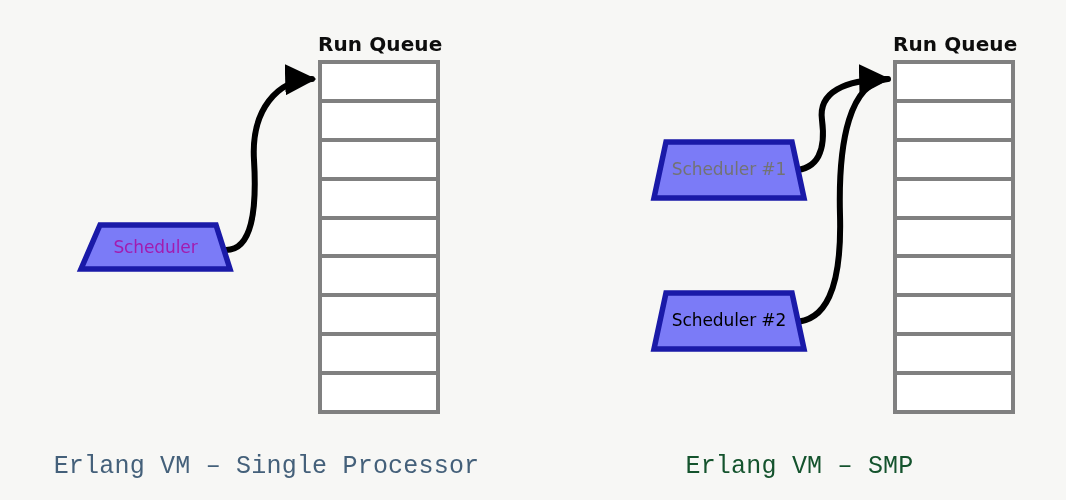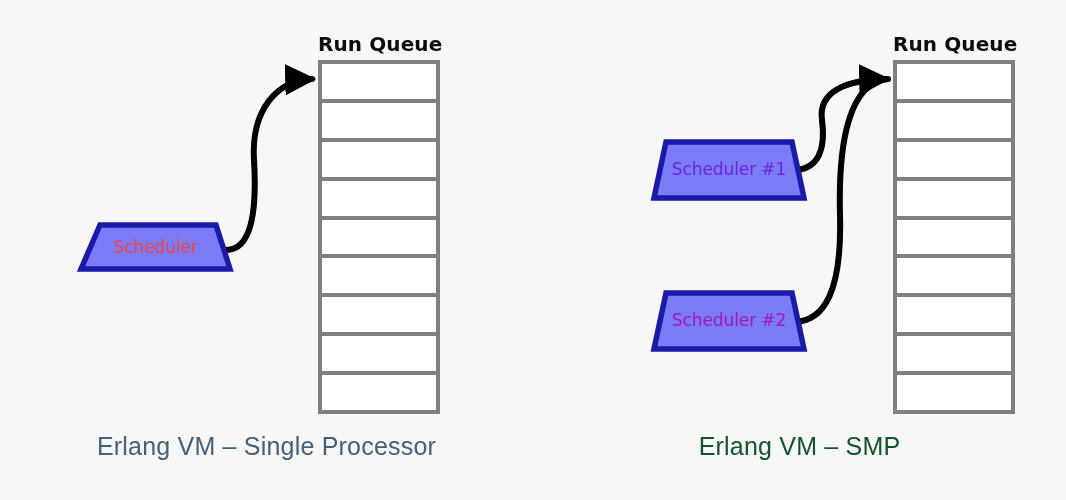--- a/index.html
+++ b/index.html
@@ -52,27 +52,28 @@
   .queue-cell {
     flex: 1 1 0;
     background: #ffffff;
     margin-bottom: 4px;
     min-height: 0;
   }
   .queue-cell:last-child { margin-bottom: 0; }
 
   .caption {
     position: absolute;
-    font-family: Liberation Sans, sans-serif;
+    font-family: Liberation Mono, monospace;
     font-size: 25px;
     font-weight: 400;
     color: #44607a;
     white-space: nowrap;
     text-align: center;
     letter-spacing: 0.2px;
+    margin-top: 20px;
   }
 
   .scheduler {
     position: absolute;
     display: block;
     overflow: visible;
   }
   .sched-text {
     position: absolute;
     color: #ffffff;
@@ -121,21 +122,21 @@
         <marker id="ah1" viewBox="0 0 10 10" refX="8.6" refY="5" markerWidth="5.2" markerHeight="5.2" orient="auto-start-reverse">
           <path d="M 0 0 L 10 5 L 0 10 z" fill="#000000"></path>
         </marker>
       </defs>
       <path d="M 226 250 C 252 250 257 210 254 160 C 251 110 277 80 312 79" fill="none" stroke="#000000" stroke-width="6" stroke-linecap="round" marker-end="url(#ah1)"></path>
     </svg>
 
     <svg class="scheduler" style="left:78px; top:222px; width:155px; height:50px;" viewBox="0 0 155 50" preserveAspectRatio="none">
       <polygon points="22,3 138,3 152,47 3,47" fill="#7b7bf7" stroke="#1a1aa8" stroke-width="5.5" stroke-linejoin="miter"></polygon>
     </svg>
-    <div class="sched-text" style="left: 78px; top: 237px; width: 155px; color: #ef4444;">Scheduler</div>
+    <div class="sched-text" style="left: 78px; top: 237px; width: 155px; color: #a21caf;">Scheduler</div>
 
     <div class="caption" style="left: 0px; top: 432px; width: 533px; color: rgb(68, 96, 122);">Erlang VM – Single Processor</div>
   </div>
 
   <div class="panel" id="panel-smp">
 
     <div class="queue-label" style="left: 360px; top: 32px; width: 122px; color: rgb(13, 13, 13);">Run Queue</div>
 
     <div class="queue-stack" id="stack-smp" style="left: 360px; top: 60px; width: 122px; height: 354px; border-color: rgb(128, 128, 128); background: rgb(128, 128, 128);">
         <div class="queue-cell" style="background: rgb(255, 255, 255);"></div>
@@ -157,23 +158,23 @@
       </defs>
 
       <path d="M 793 170 C 818 170 826 150 822 120 C 818 92 845 80 886 79" fill="none" stroke="#000000" stroke-width="6" stroke-linecap="round" marker-end="url(#ah2)"></path>
 
       <path d="M 793 322 C 825 322 842 290 840 215 C 838 140 850 82 888 79" fill="none" stroke="#000000" stroke-width="6" stroke-linecap="round"></path>
     </svg>
 
     <svg class="scheduler" style="left:118px; top:139px; width:156px; height:62px;" viewBox="0 0 156 62" preserveAspectRatio="none">
       <polygon points="15,3 141,3 153,59 3,59" fill="#7b7bf7" stroke="#1a1aa8" stroke-width="5.5" stroke-linejoin="miter"></polygon>
     </svg>
-    <div class="sched-text" style="left: 118px; top: 159px; width: 156px; color: #6d28d9;">Scheduler #1</div>
+    <div class="sched-text" style="left: 118px; top: 159px; width: 156px; color: #737373;">Scheduler #1</div>
 
     <svg class="scheduler" style="left:118px; top:290px; width:156px; height:62px;" viewBox="0 0 156 62" preserveAspectRatio="none">
       <polygon points="15,3 141,3 153,59 3,59" fill="#7b7bf7" stroke="#1a1aa8" stroke-width="5.5" stroke-linejoin="miter"></polygon>
     </svg>
-    <div class="sched-text" style="left: 118px; top: 310px; width: 156px; color: #a21caf;">Scheduler #2</div>
+    <div class="sched-text" style="left: 118px; top: 310px; width: 156px; color: #000000;">Scheduler #2</div>
 
     <div class="caption" style="left: 0px; top: 432px; width: 533px; color: #14532d;">Erlang VM – SMP</div>
   </div>
 
 </div>
 
 </body></html>

